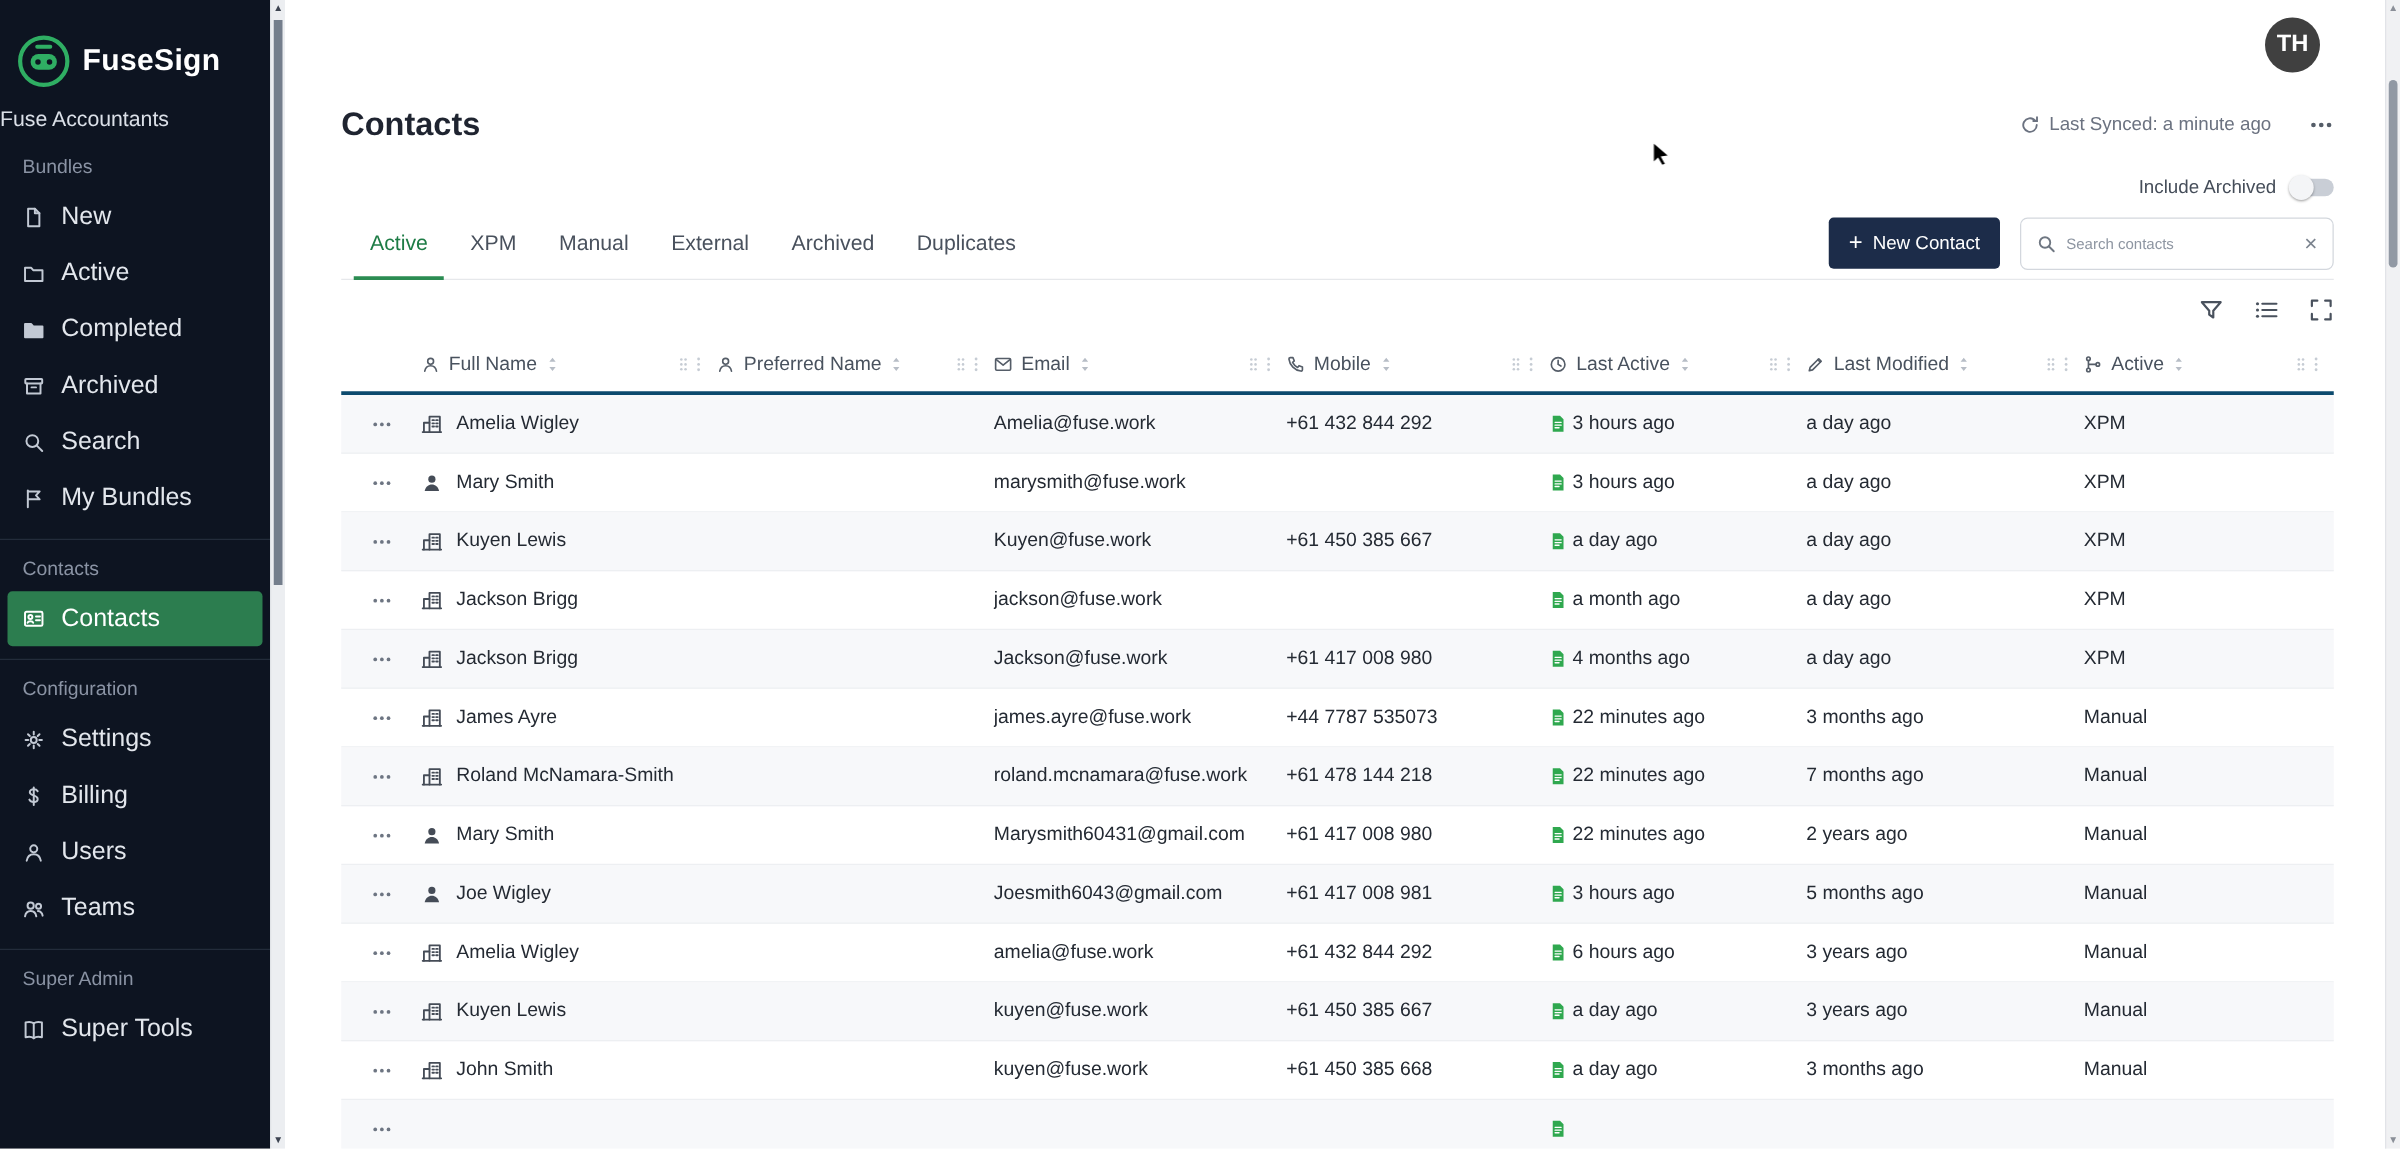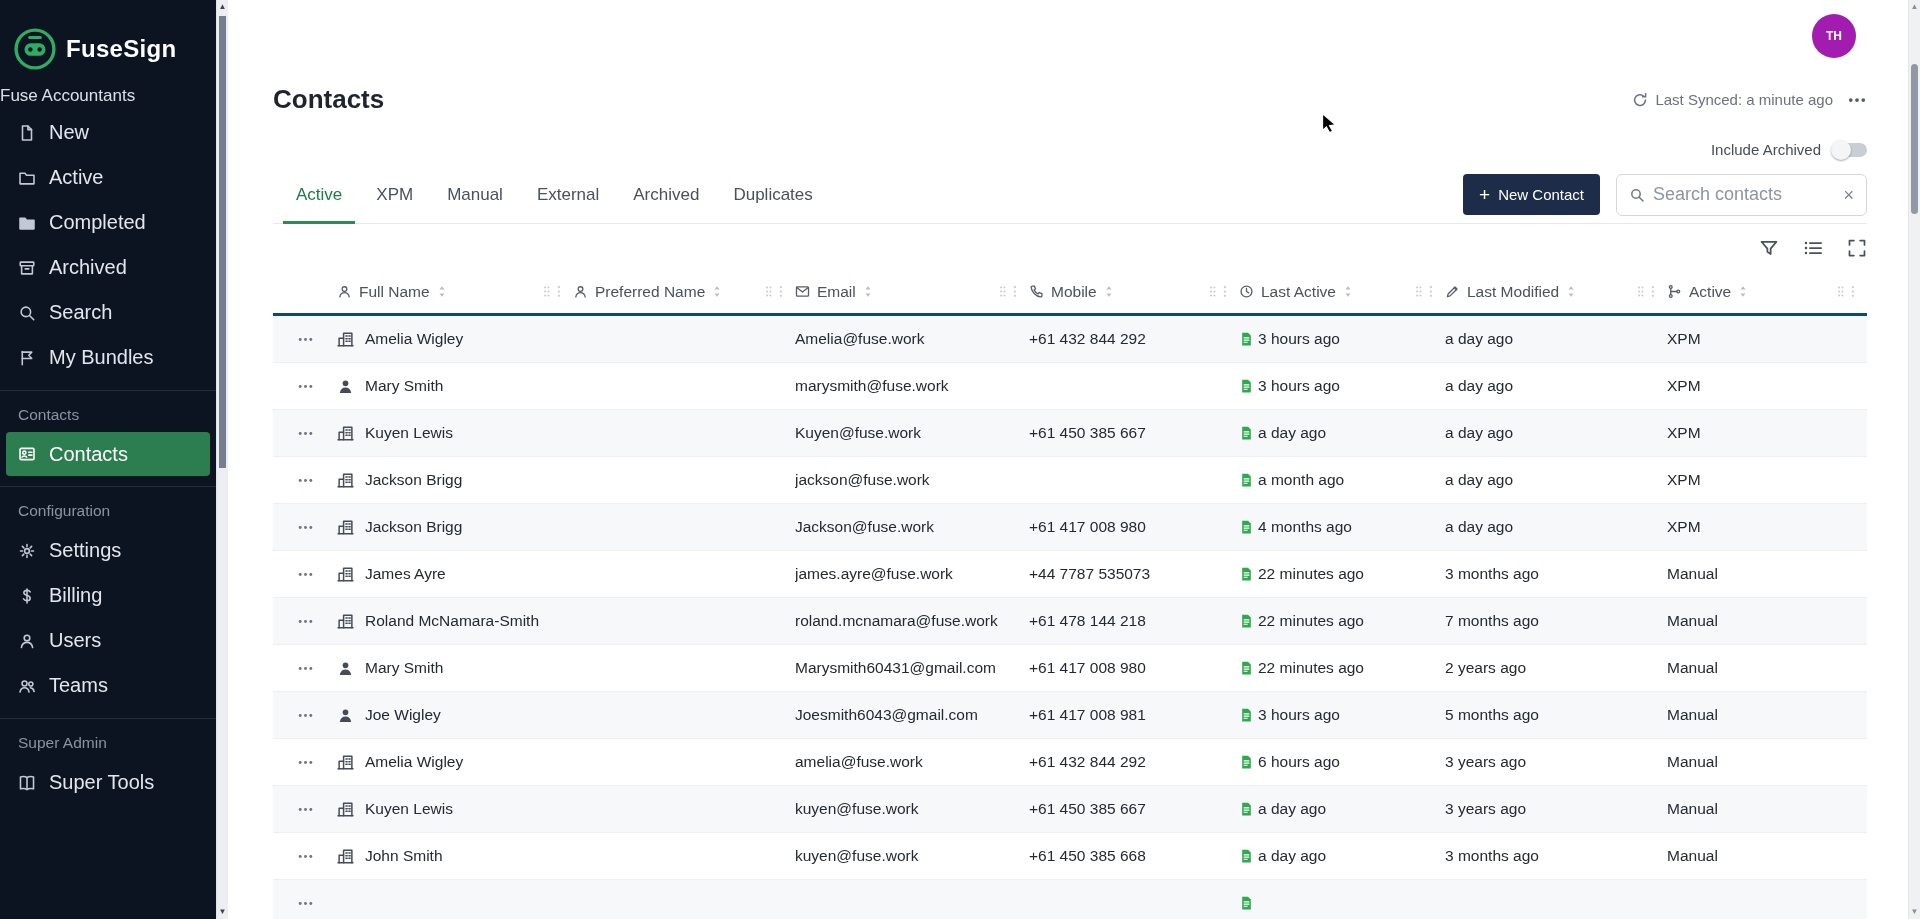--- a/index.html
+++ b/index.html
@@ -23,45 +23,45 @@
   .sb-item.active .sb-icon{color:#fff}
 
   
   .sb-scrollbar{width:12px;flex:none;background:#eceef1;position:relative;border-left:1px solid #e0e3e7;cursor:pointer}
   .sb-thumb{position:absolute;left:2px;right:2px;top:16px;height:452px;background:#747e8c}
   .sb-arrow{position:absolute;left:0;width:100%;text-align:center;font-size:8px;color:#3c4350;line-height:14px}
   .sb-arrow.up{top:0}.sb-arrow.down{bottom:0}
 
   
   .main{flex:1;position:relative;padding:0 41px 0 45px;background:#fff;overflow:hidden}
-  .avatar{position:absolute;top:14px;right:52px;width:44px;height:44px;border-radius:50%;background:#a21caf;color:#fff;font-weight:700;font-size:12px;display:flex;align-items:center;justify-content:center;cursor:pointer}
+  .avatar{position:absolute;top:14px;right:52px;width:44px;height:44px;border-radius:50%;background:#404040;color:#fff;font-weight:700;font-size:19px;display:flex;align-items:center;justify-content:center;cursor:pointer}
   .page-header{margin-top:84px;display:flex;align-items:center;justify-content:space-between}
   .page-header h1{font-size:26px;font-weight:700;color:#1f2430}
-  .sync-group{display:flex;align-items:center;gap:14px;color:#6b7280}
+  .sync-group{display:flex;align-items:center;gap:30px;color:#6b7280}
   .sync{display:flex;align-items:center;gap:7px;font-size:15px;cursor:pointer}
   .sync .icon{display:flex}
   .sync .icon svg{width:16px;height:16px}
   .more{color:#555d68;display:flex;cursor:pointer}
   .more svg{width:20px;height:20px}
   .archived-row{margin-top:26px;display:flex;justify-content:flex-end;align-items:center;gap:12px;font-size:15px;color:#454d59}
   .toggle{width:34px;height:14px;background:#c9ced6;border-radius:8px;position:relative;display:inline-block;cursor:pointer}
   .toggle .knob{position:absolute;left:-2px;top:-3px;width:20px;height:20px;border-radius:50%;background:#f4f5f7;box-shadow:0 1px 2px rgba(0,0,0,.35)}
 
   .tabs-row{margin-top:8px;height:58px;display:flex;align-items:center;border-bottom:1px solid #e6e8eb}
   .tabs{display:flex;height:100%;align-items:stretch;padding-left:6px}
   .tab{padding:0 17px;display:flex;align-items:center;font-size:17px;color:#49515d;position:relative;cursor:pointer}
   .tab.active{color:#1e7c46;font-weight:500}
   .tab.active:after{content:"";position:absolute;left:4px;right:4px;bottom:-1px;height:3px;background:#2b8c52}
   .tabs-right{margin-left:auto;display:flex;align-items:center;gap:16px}
   .btn-new{display:flex;align-items:center;gap:8px;background:#1c2c49;color:#fff;border:none;border-radius:4px;height:41px;padding:0 16px;font-size:15px;font-family:inherit;cursor:pointer}
   .btn-new .plus{font-size:19px;line-height:1;font-weight:400}
   .search{width:251px;height:42px;border:1px solid #d3d7dd;border-radius:6px;display:flex;align-items:center;padding:0 12px;gap:8px;color:#6f7782;background:#fff}
   .search .s-icon{display:flex}
   .search svg{width:16px;height:16px}
-  .search input{border:none;outline:none;flex:1;font-size:18px;font-family:inherit;color:#333;min-width:0;background:transparent}
+  .search input{border:none;outline:none;flex:1;font-size:12px;font-family:inherit;color:#333;min-width:0;background:transparent}
   .search input::placeholder{color:#8d95a1}
   .search .clear{font-size:18px;color:#7c848f;cursor:pointer;line-height:1}
 
   .toolbar{margin-top:14px;display:flex;justify-content:flex-end;gap:24px;color:#49515d}
   .toolbar .tb{display:flex;cursor:pointer}
   .toolbar svg{width:20px;height:20px}
 
   
   .table{margin-top:12px;--cols:64px 236px 222px 234px 210px 206px 222px 200px}
   .thead{display:grid;grid-template-columns:var(--cols);align-items:center;height:46px;border-bottom:3px solid #0c4a6e}
@@ -107,20 +107,21 @@
           <rect x="10" y="14.5" width="20" height="12" rx="6" fill="#2fae63"></rect>
           <circle cx="15.6" cy="20.5" r="2.1" fill="#0d1421"></circle>
           <circle cx="24.4" cy="20.5" r="2.1" fill="#0d1421"></circle>
           <path d="M15 9h10" stroke="#2fae63" stroke-width="3" stroke-linecap="round"></path>
         </svg>
       </span>
       <span class="logo-text">FuseSign</span>
     </div>
     <div class="org">Fuse Accountants</div>
     <nav class="sb-nav">
+        <div class="sb-section">Bundles</div>
         <div class="sb-item">
           <span class="sb-icon">
             <svg viewBox="0 0 16 16" fill="none" stroke="currentColor" stroke-width="1.4" stroke-linecap="round" stroke-linejoin="round">
               <path d="M4 1.8h4.8L12 5v9.2H4z"></path>
               <path d="M8.8 1.8V5H12"></path>
             </svg>
           </span>
           <span>New</span>
         </div>
         <div class="sb-item">

